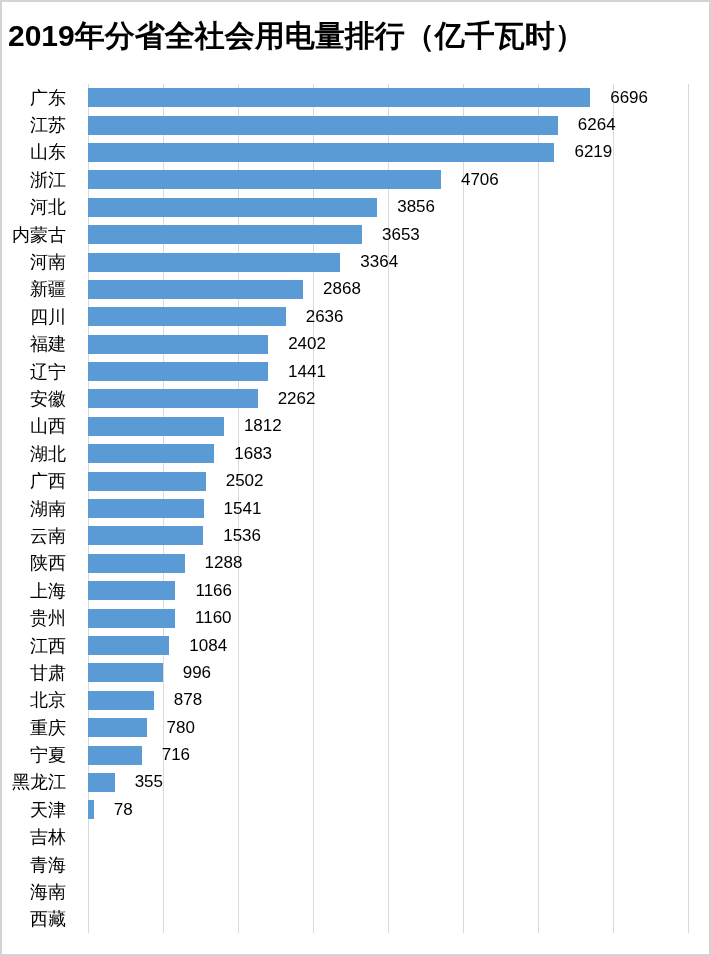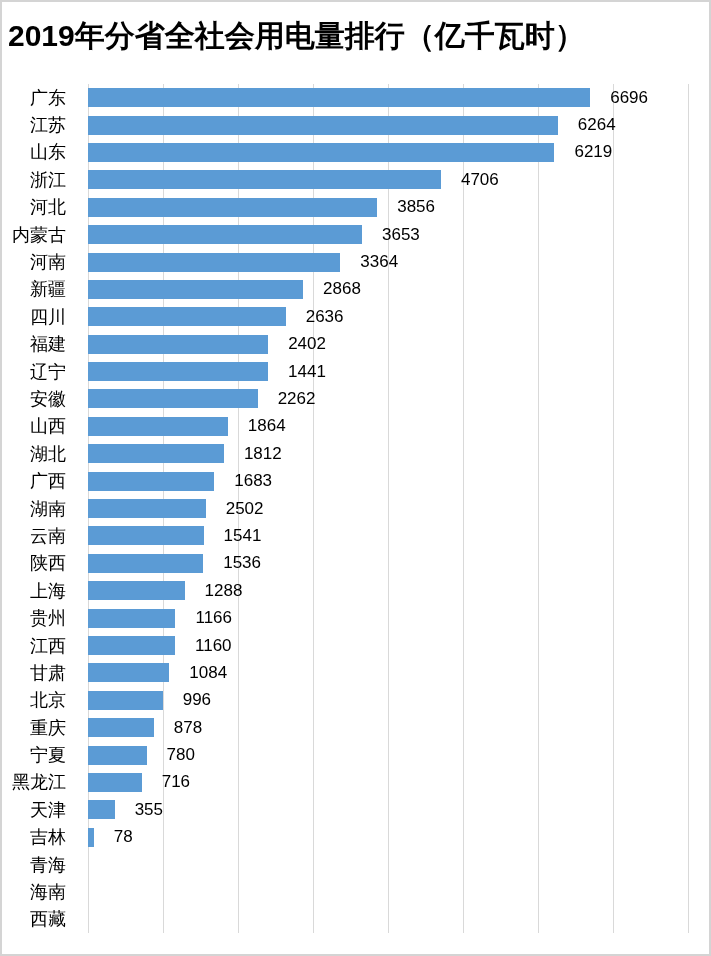--- a/index.html
+++ b/index.html
@@ -158,24 +158,20 @@
         </div>
         <div class="row">
           <div class="bar" style="width: 180.075px;"></div>
           <div class="val">1441</div>
         </div>
         <div class="row">
           <div class="bar" style="width: 169.65px;"></div>
           <div class="val">2262</div>
         </div>
         <div class="row">
-          <div class="bar" style="width: 139.8px;"></div>
-          <div class="val">1864</div>
-        </div>
-        <div class="row">
           <div class="bar" style="width: 135.9px;"></div>
           <div class="val">1812</div>
         </div>
         <div class="row">
           <div class="bar" style="width: 126.225px;"></div>
           <div class="val">1683</div>
         </div>
         <div class="row">
           <div class="bar" style="width: 117.675px;"></div>
           <div class="val">2502</div>

